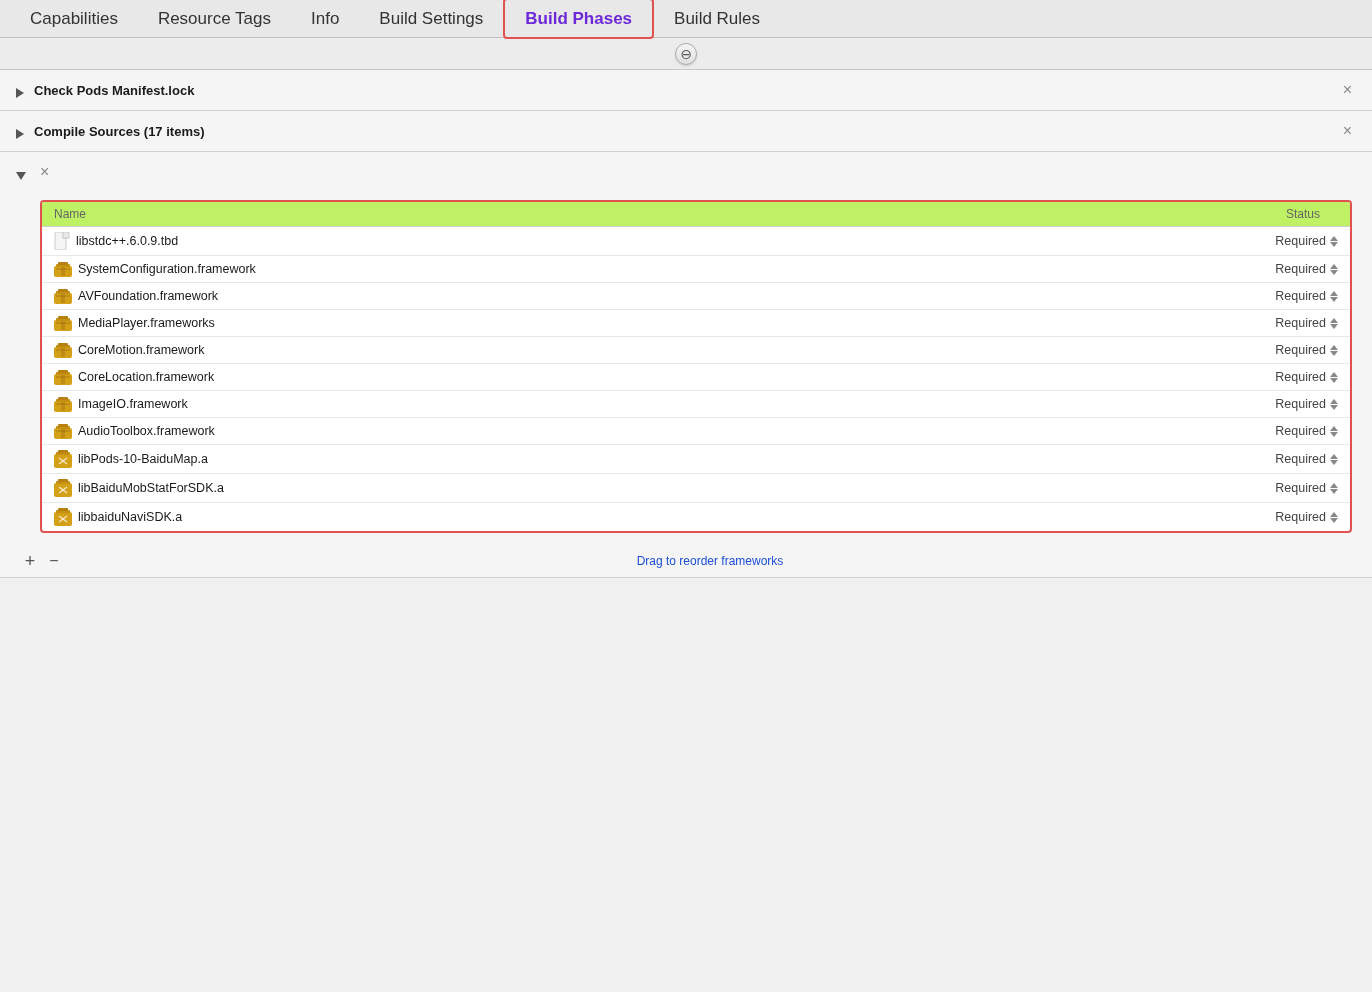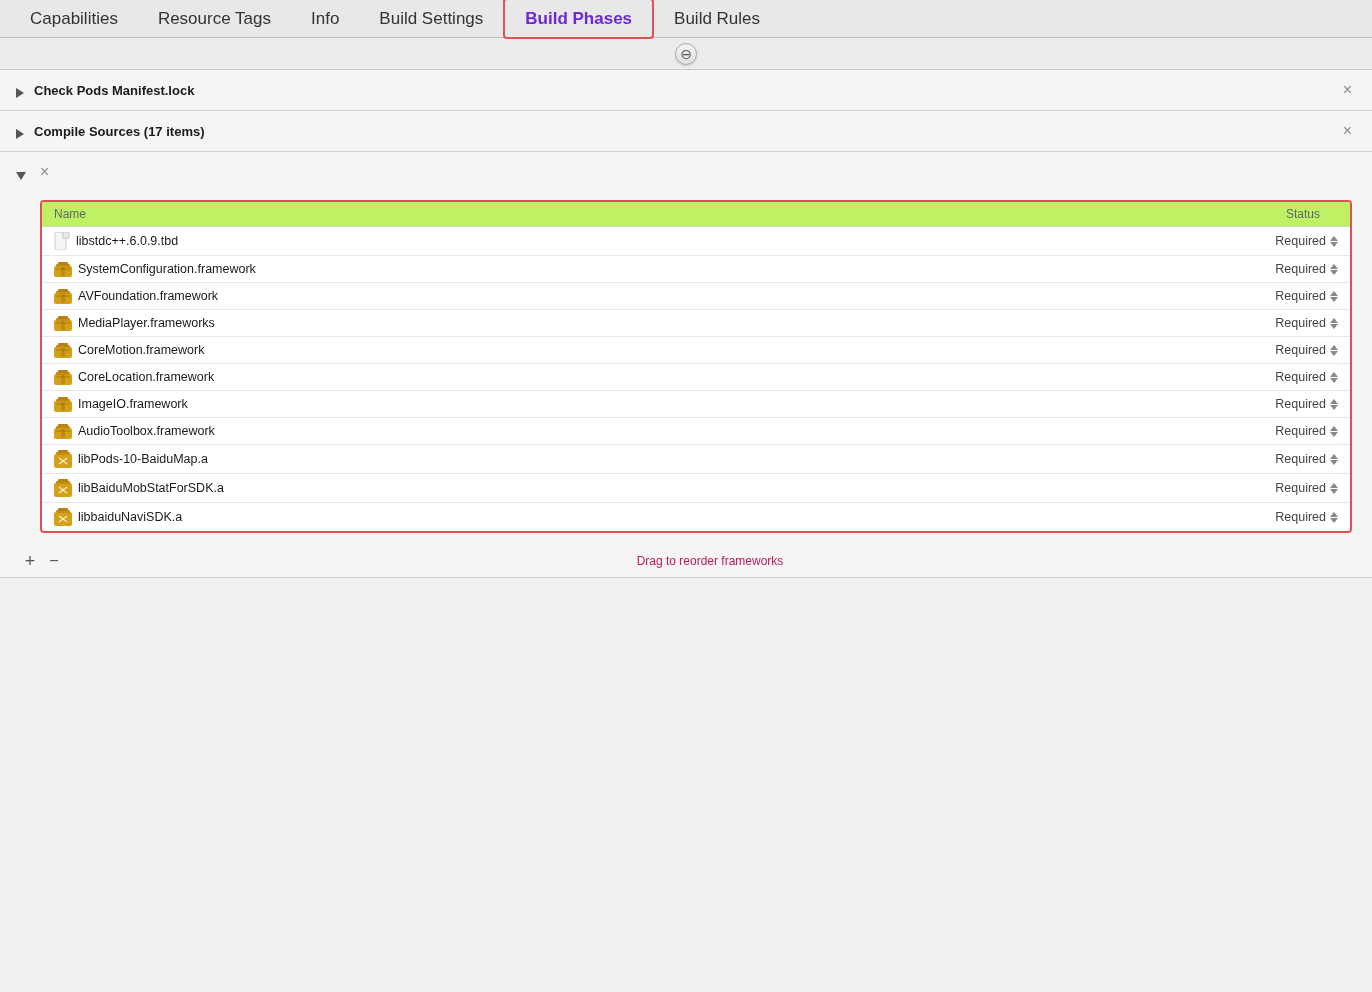--- a/index.html
+++ b/index.html
@@ -234,21 +234,21 @@
       font-size: 18px;
       color: #555;
       display: flex;
       align-items: center;
       justify-content: center;
       line-height: 1;
     }
     .action-hint {
       flex: 1;
       text-align: center;
-      color: #be185d;
+      color: #1d4ed8;
       font-size: 12px;
     }
   </style>
 </head>
 <body>
 
 <div class="tab-bar">
 
 <div class="tab-item">Capabilities</div>
     <div class="tab-item">Resource Tags</div>

